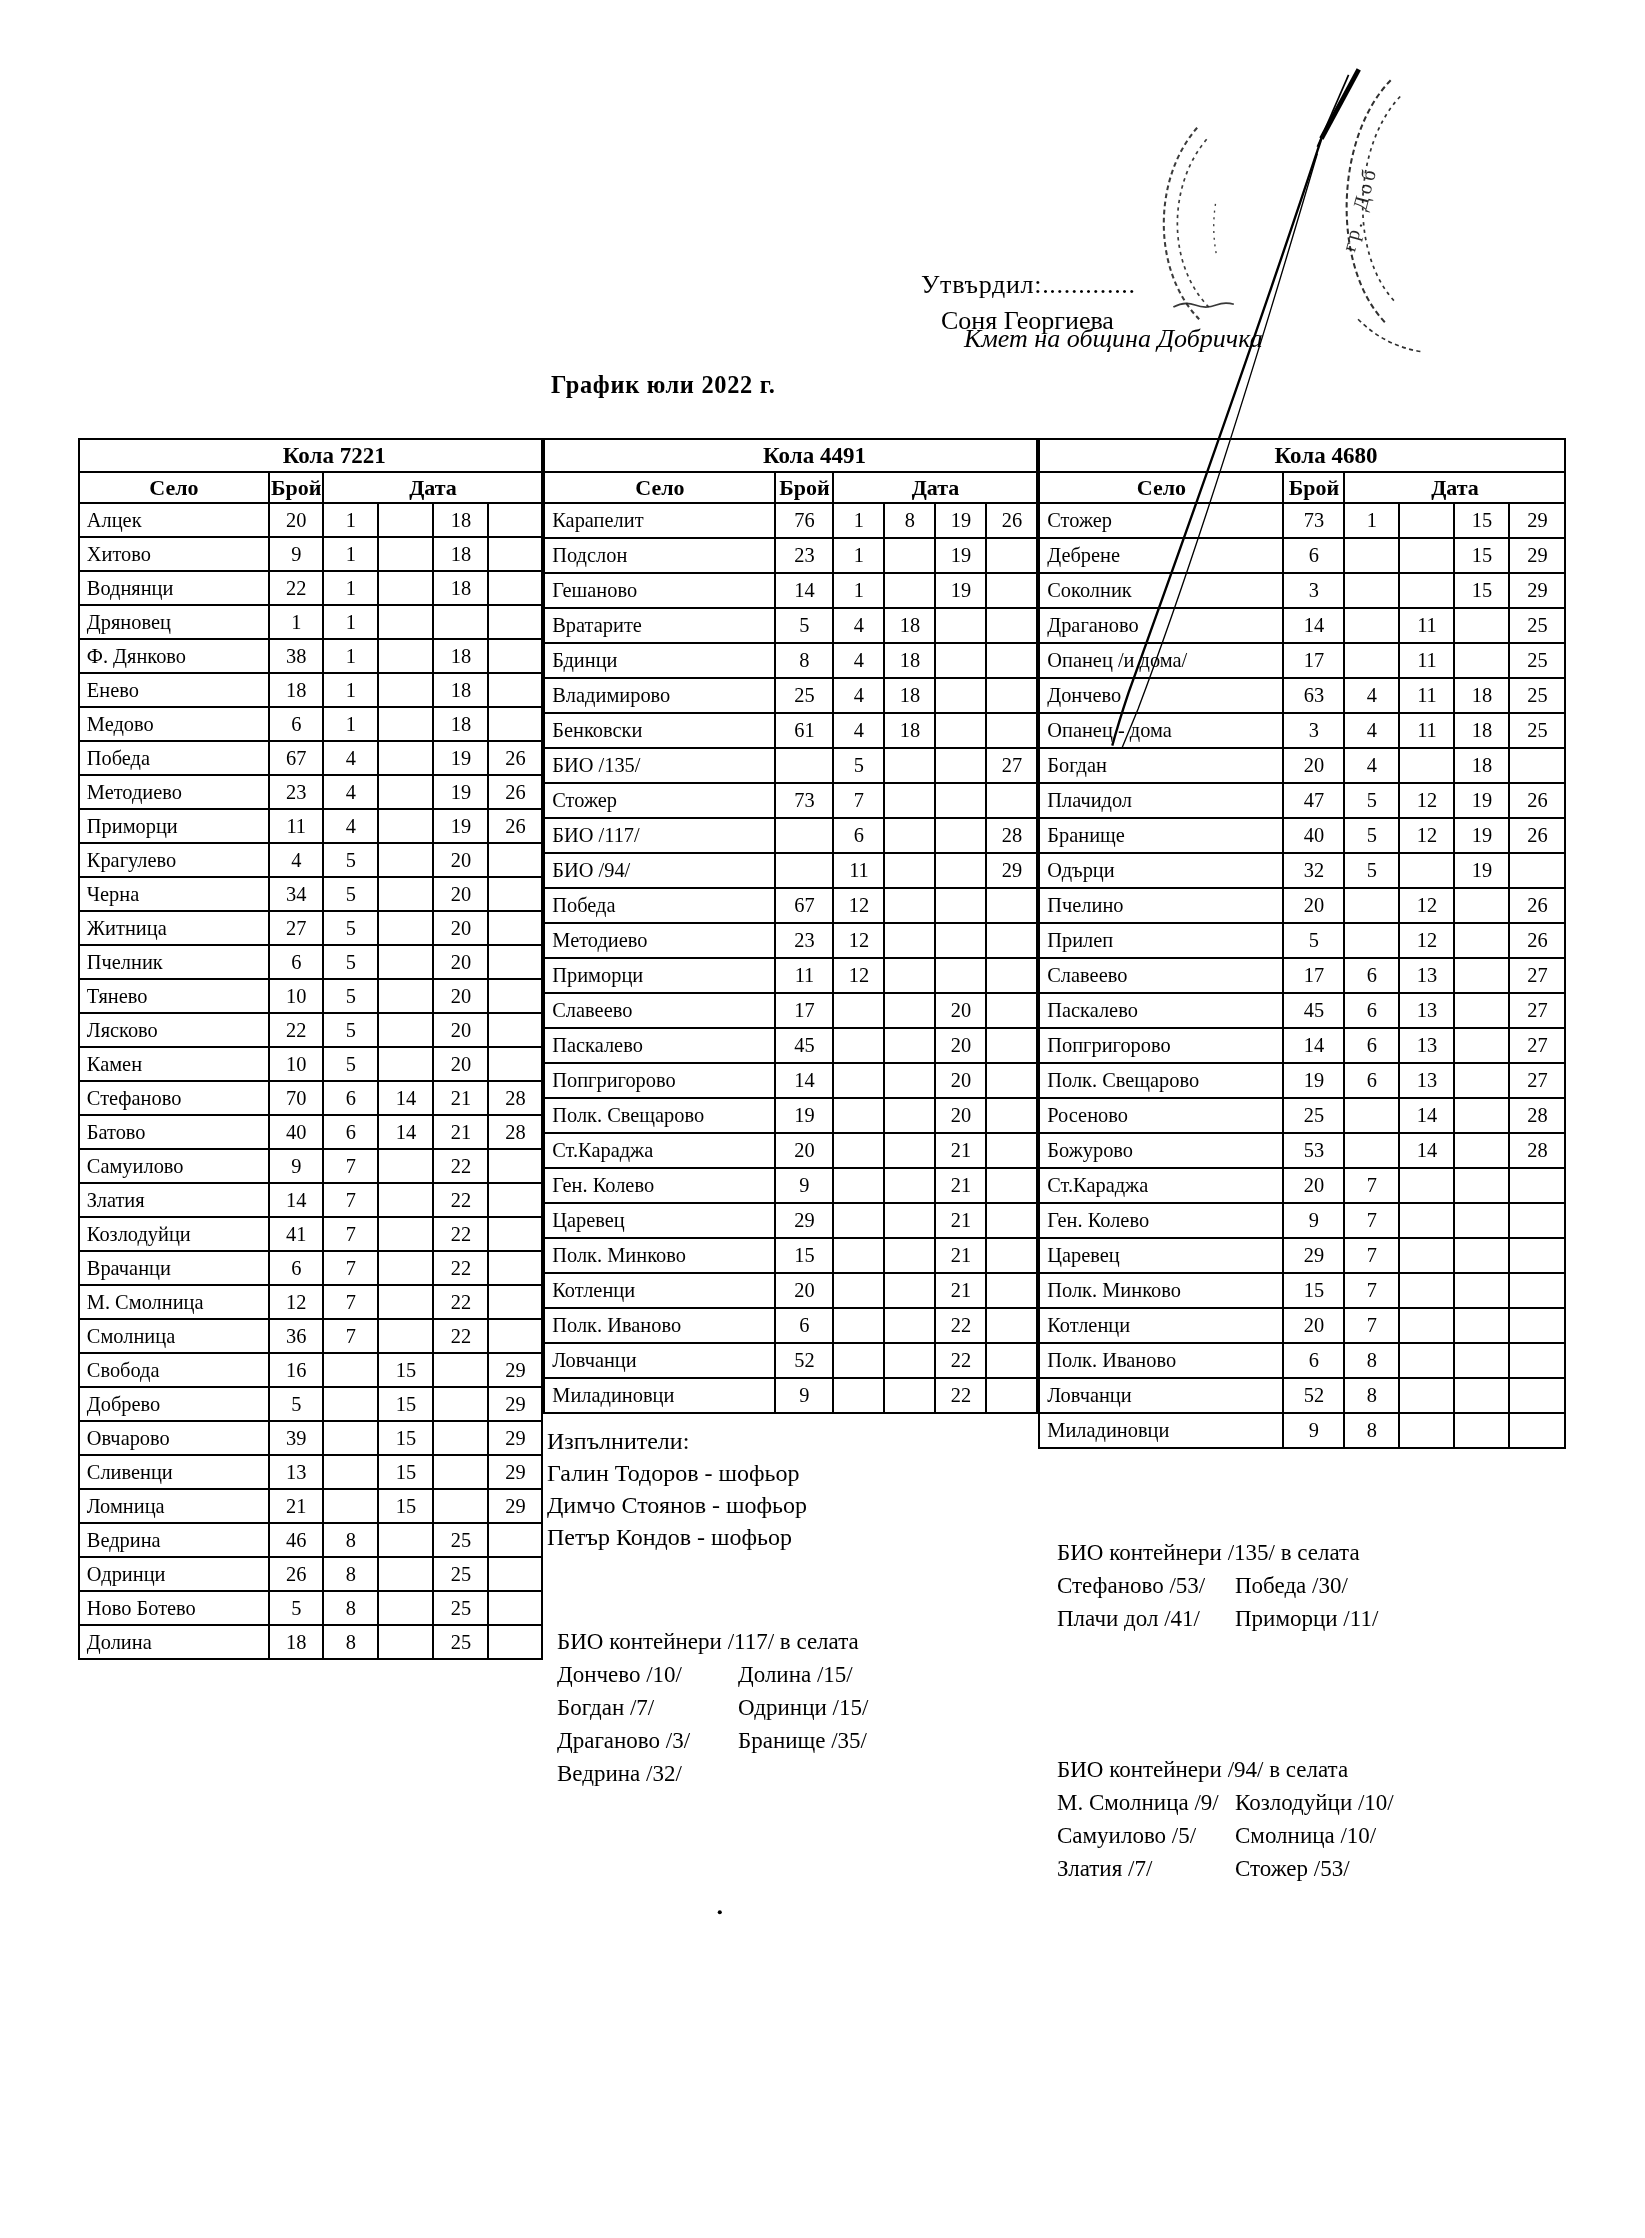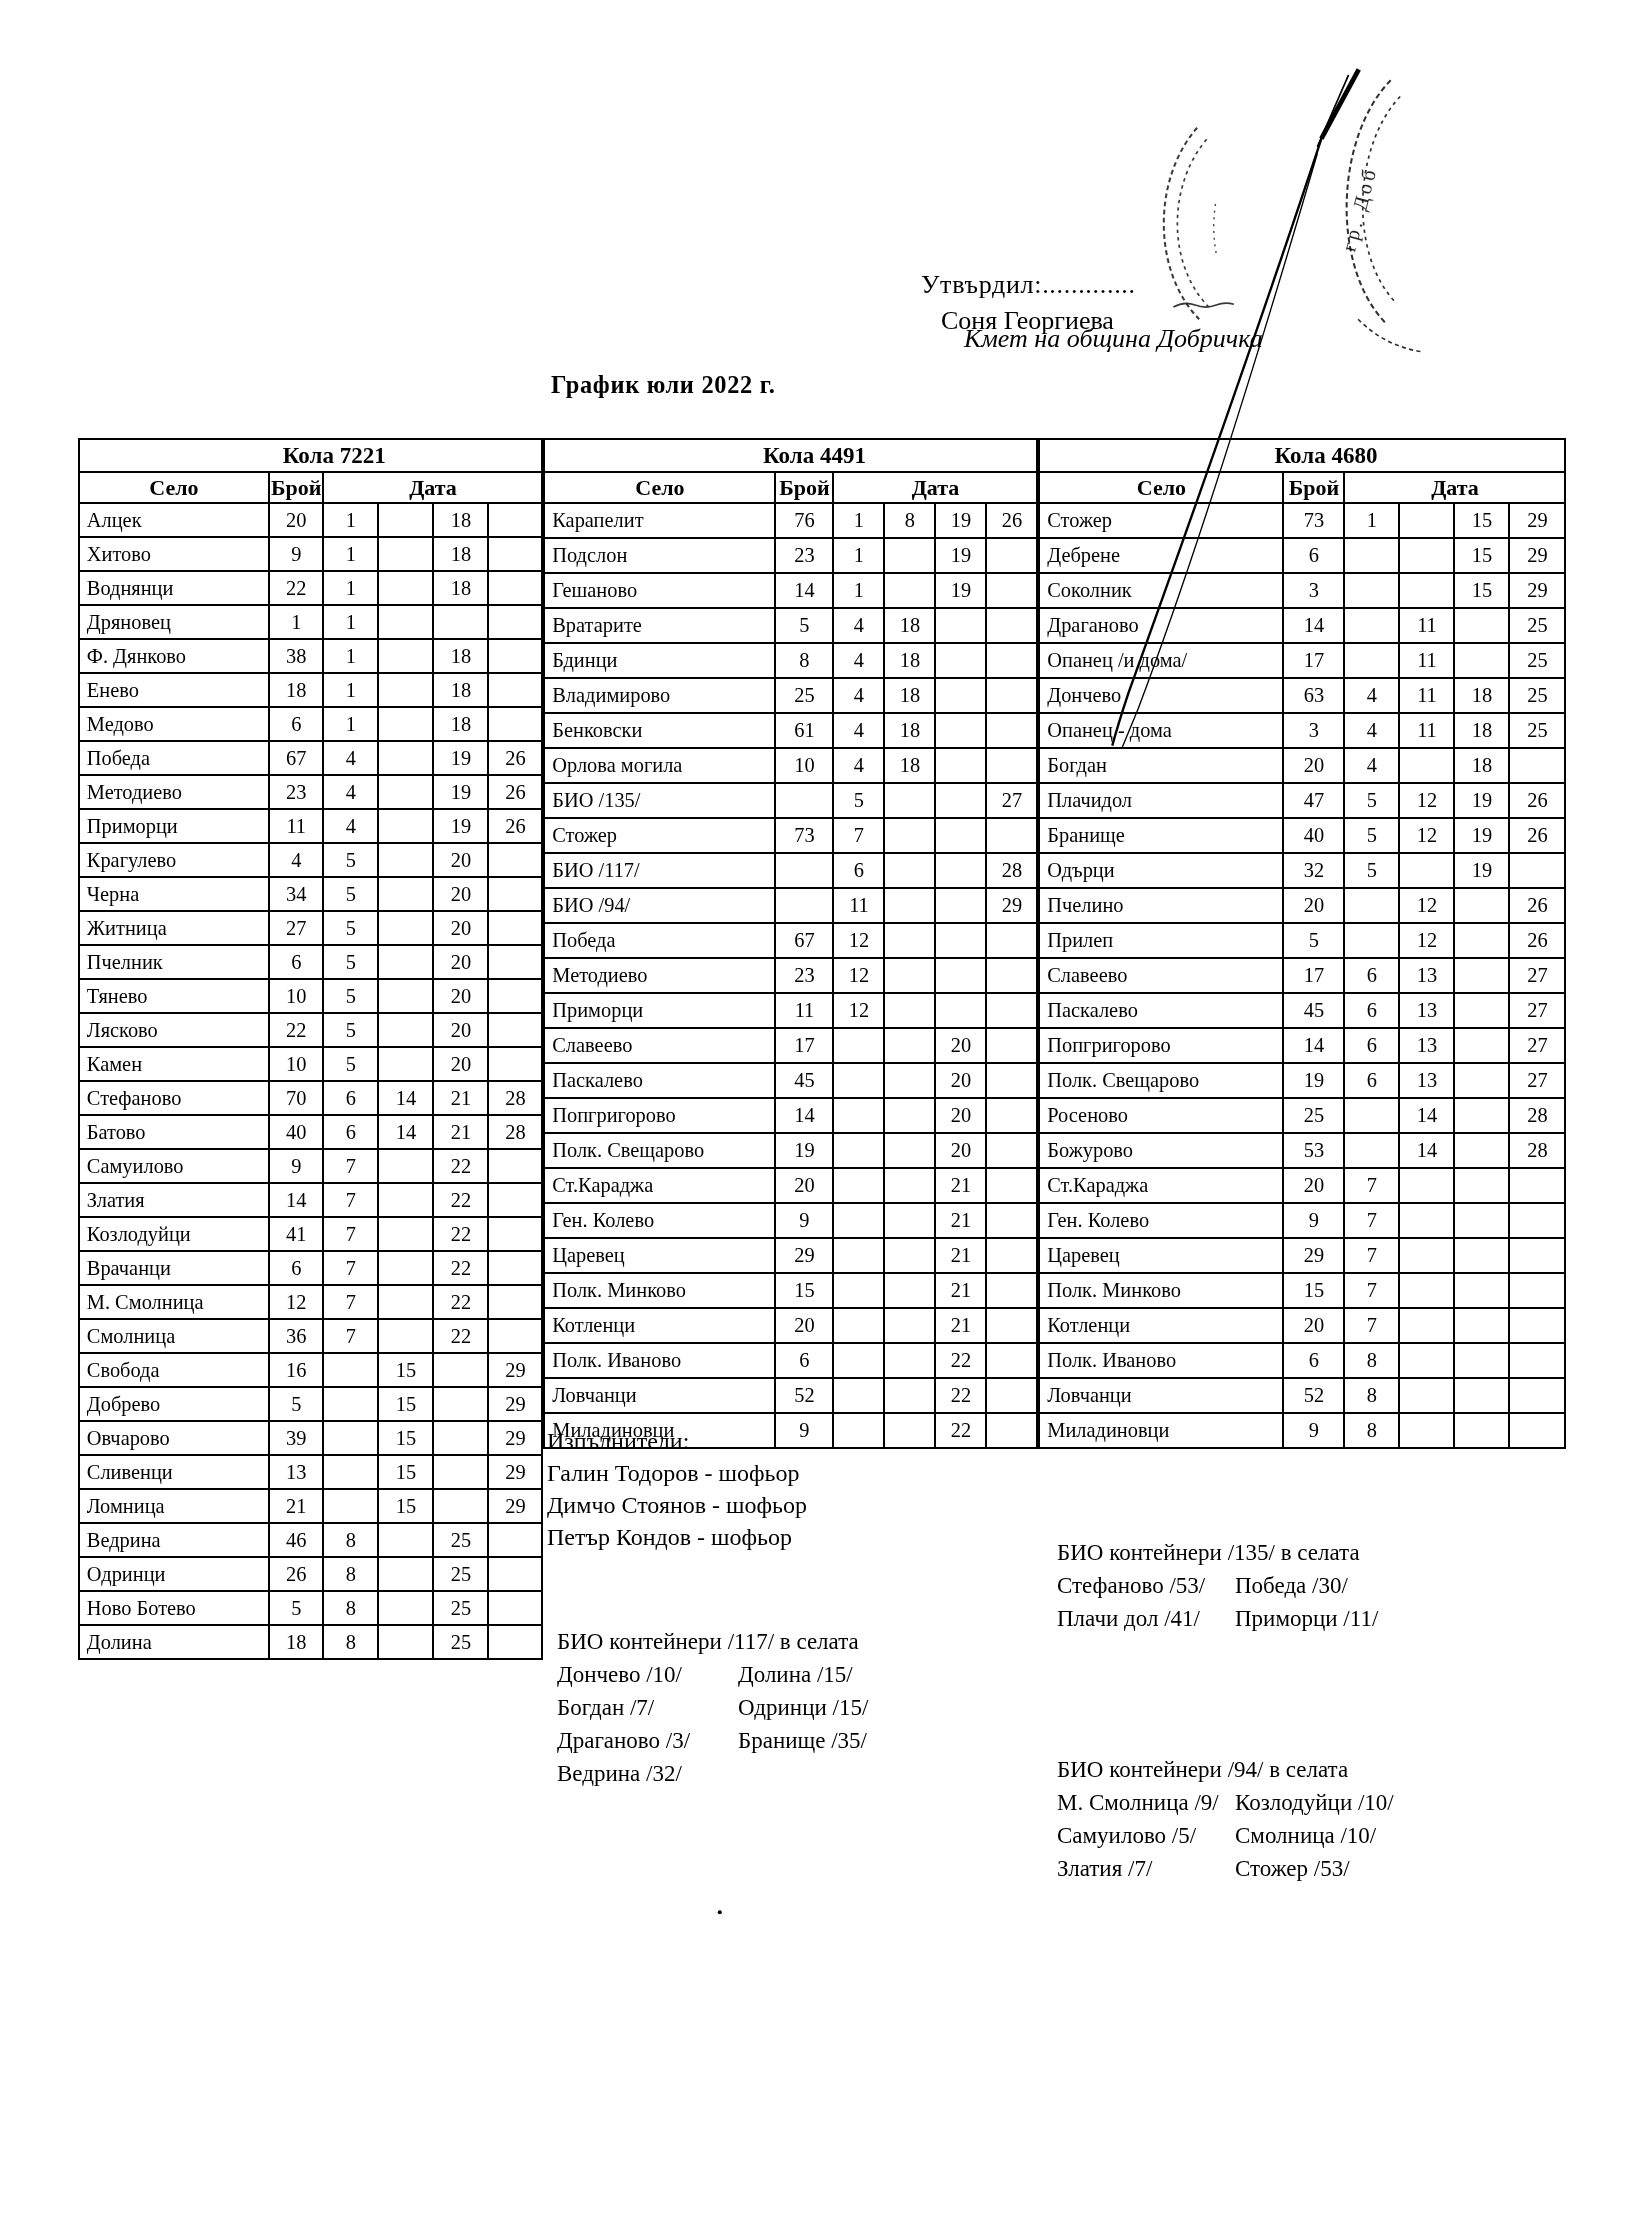--- a/index.html
+++ b/index.html
@@ -406,28 +406,20 @@
             <td class="c-vil">Владимирово</td>
             <td class="c-cnt">25</td>
             <td class="c-date">4</td>
             <td class="c-date">18</td>
             <td class="c-date"></td>
             <td class="c-date"></td>
           </tr>
           <tr>
             <td class="c-vil">Бенковски</td>
             <td class="c-cnt">61</td>
-            <td class="c-date">4</td>
-            <td class="c-date">18</td>
-            <td class="c-date"></td>
-            <td class="c-date"></td>
-          </tr>
-          <tr>
-            <td class="c-vil">Орлова могила</td>
-            <td class="c-cnt">10</td>
             <td class="c-date">4</td>
             <td class="c-date">18</td>
             <td class="c-date"></td>
             <td class="c-date"></td>
           </tr>
           <tr>
             <td class="c-vil">БИО /135/</td>
             <td class="c-cnt"></td>
             <td class="c-date">5</td>
             <td class="c-date"></td>

